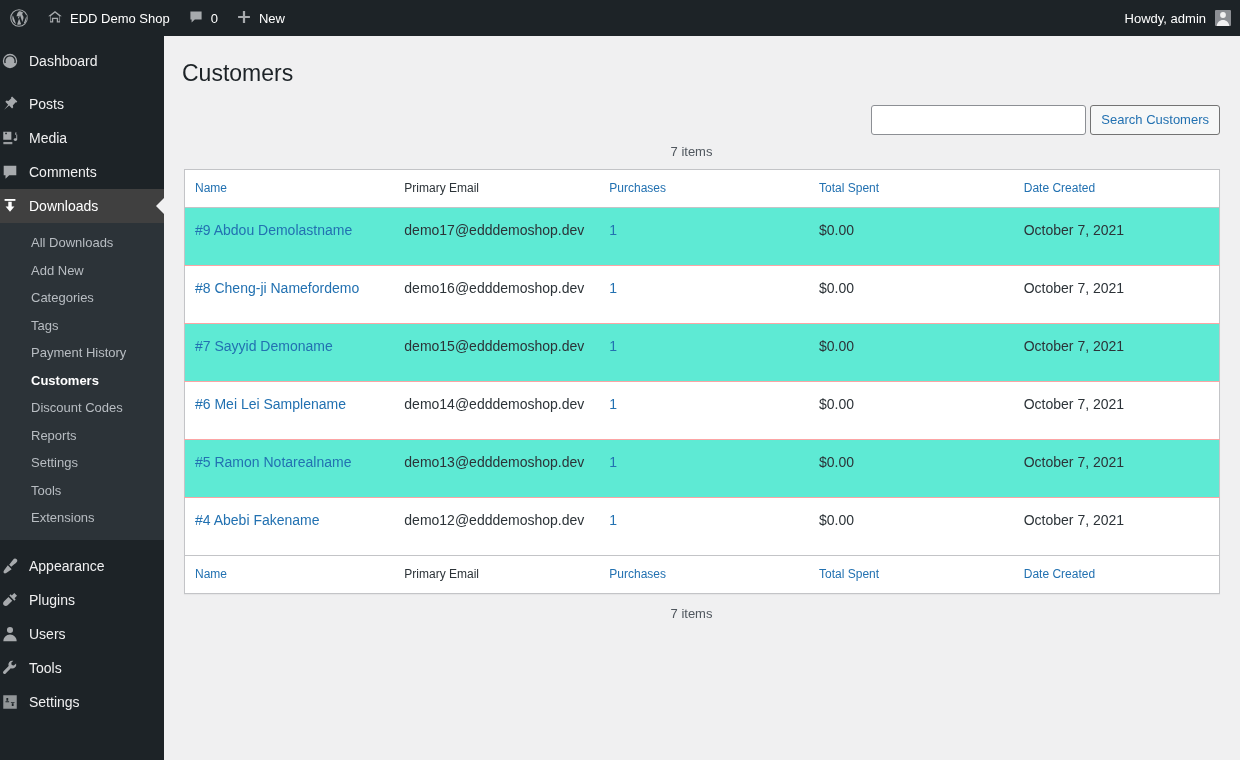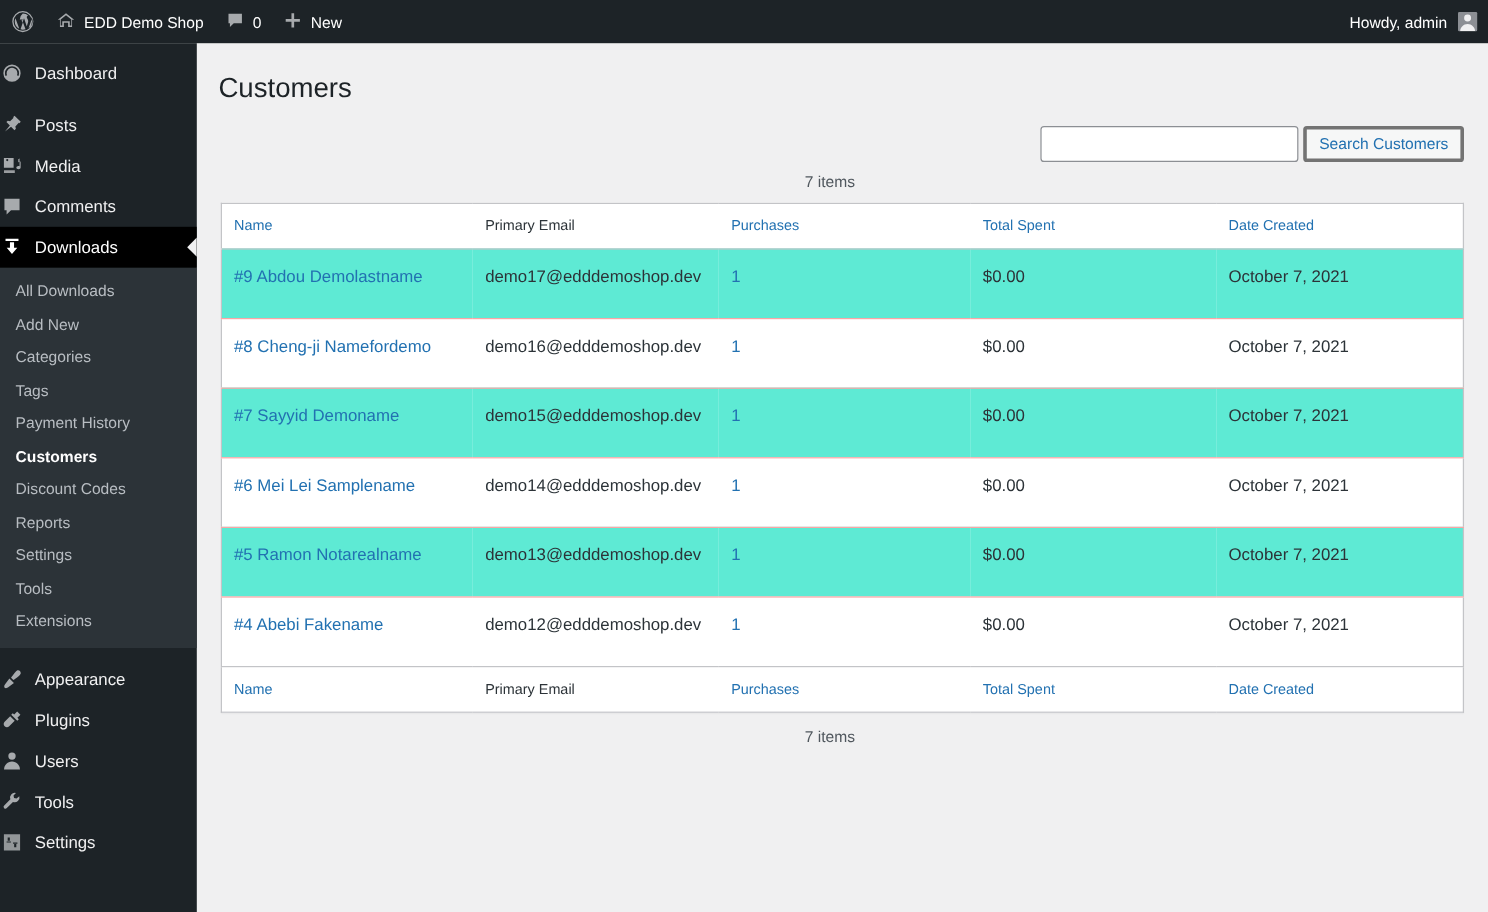--- a/index.html
+++ b/index.html
@@ -61,42 +61,42 @@
     position: relative;
   }
   .menu-top .mt-ico {
     width: 20px; height: 20px;
     margin-right: 9px;
     display: flex; align-items: center; justify-content: center;
     color: #a7aaad;
     flex: 0 0 20px;
   }
   .menu-top.current {
-    background: #000000;
+    background: #404040;
     color: #fff;
     font-weight: 400;
   }
   .menu-top.current .mt-ico { color: #fff; }
   .menu-top.current::after {
     content: "";
     position: absolute;
     right: 0; top: 50%;
     margin-top: -8px;
     border-style: solid;
     border-width: 8px 8px 8px 0;
     border-color: transparent #f0f0f1 transparent transparent;
   }
   .menu-sep { height: 9px; }
   .submenu {
     background: #2c3338;
     padding: 6px 0 8px 0;
   }
   .submenu-item {
     display: block;
-    padding: 5px 0 5px 13px;
+    padding: 5px 0 5px 31px;
     font-size: 13px;
     color: #b8bdc2;
     cursor: pointer;
     line-height: 1.35;
   }
   .submenu-item.current { color: #fff; font-weight: 700; }
 
   
   #wpcontent {
     position: absolute; top: 36px; left: 164px;
@@ -129,21 +129,21 @@
     padding: 0 8px;
     font-size: 14px;
     color: #2c3338;
     font-family: "Liberation Sans", sans-serif;
     box-shadow: 0 0 0 transparent;
   }
   .search-btn {
     height: 30px;
     padding: 0 10px;
     background: #f6f7f7;
-    border: 3px solid #737373;
+    border: 1px solid #737373;
     border-radius: 3px;
     color: #2271b1;
     font-size: 13px;
     font-family: "Liberation Sans", sans-serif;
     cursor: pointer;
     line-height: 1;
     white-space: nowrap;
   }
 
   .items-count {

